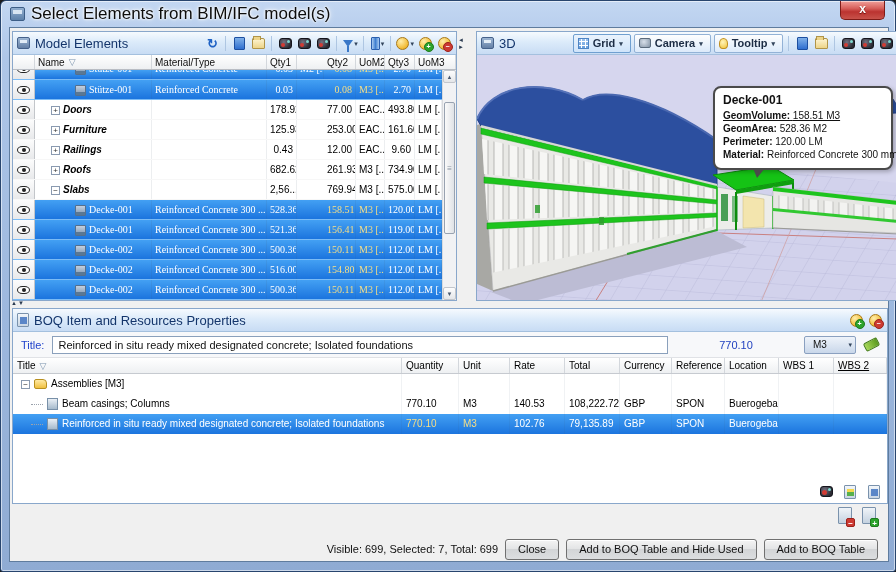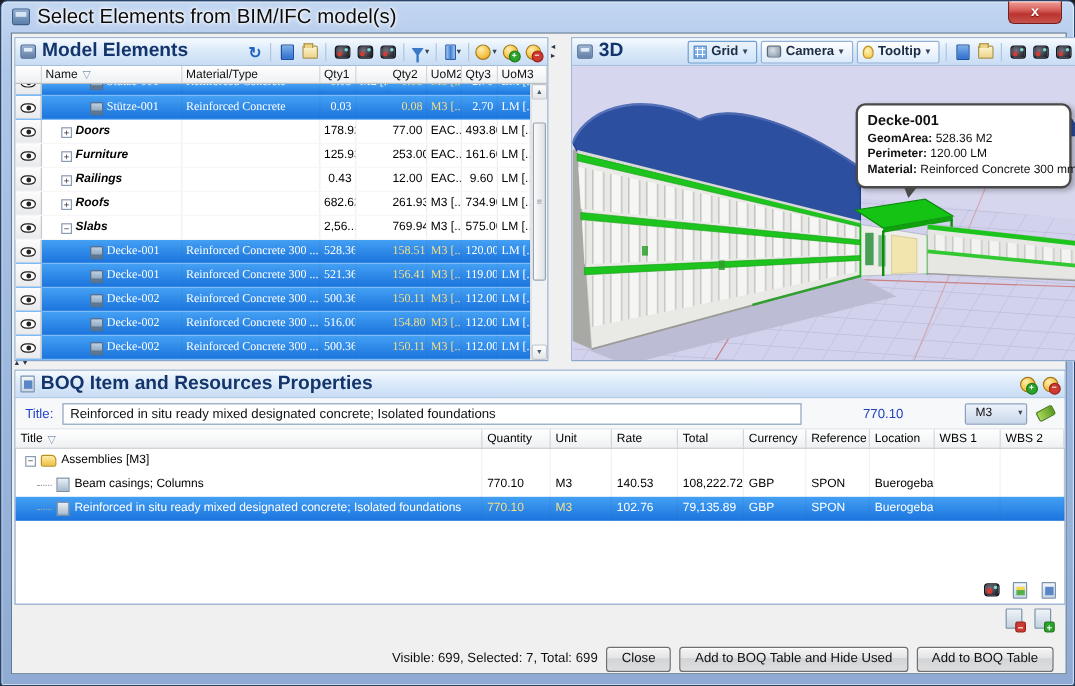--- a/index.html
+++ b/index.html
@@ -22,21 +22,21 @@
     color:#fff; font-weight:bold; font-size:12px; line-height:16px; text-align:center;
     text-shadow:0 1px 1px #6e0f0c; box-shadow:inset 0 1px 0 rgba(255,255,255,.5); cursor:pointer; }
 
   .client { position:absolute; left:8px; top:26px; width:880px; height:535px;
     background:#f0f0f0; border:1px solid #5f7c9e; }
 
   
   .panel { position:absolute; background:#fff; border:1px solid #89a7cb; }
   .phead { height:23px; background:linear-gradient(#f6fafe,#dcebfa 45%,#c8dcf4);
     border-bottom:1px solid #a4c0de; display:flex; align-items:center; gap:5px; padding:0 4px; }
-  .ptitle { font-weight:bold; font-size:16px; color:#14356b; white-space:nowrap;text-align:center; }
+  .ptitle { font-weight:normal; font-size:13px; color:#14356b; white-space:nowrap;text-align:center; }
   .bim-logo { width:13px; height:12px; border-radius:2px; flex:none;
     background:linear-gradient(#9db6d4,#647fa5); border:1px solid #45618a; position:relative; }
   .bim-logo::after { content:""; position:absolute; left:2px; top:2px; width:7px; height:3px; background:#e2ecf6; }
   .toolbar { display:flex; align-items:center; margin-left:auto; gap:3px; }
   .sep { width:1px; height:15px; background:#aec6e2; margin:0 2px; flex:none; }
   .tbi { display:flex; align-items:center; justify-content:center; gap:1px; min-width:16px; height:17px; cursor:pointer; }
   .caret { font-size:7px; color:#33455c; line-height:1; }
 
   
   .i-refresh { color:#1f62c4; font-size:13px; font-weight:bold; line-height:1; }
@@ -142,21 +142,21 @@
     background:linear-gradient(90deg,#a8d858,#5a9a20); transform:rotate(-28deg); cursor:pointer; }
 
   .bt-head { display:flex; height:16px; background:linear-gradient(#ffffff,#eef0f2); border-bottom:1px solid #c6cad0; font-size:10px; }
   .bt-head .c { border-right:1px solid #d3d7dc; display:flex; align-items:center; gap:4px; padding:0 4px; overflow:hidden; white-space:nowrap; }
   .brow { display:flex; height:20px; font-size:10px; align-items:stretch; }
   .brow .c { line-height:20px; border-right:1px solid rgba(70,90,110,.08); padding:0 4px; overflow:hidden; white-space:nowrap; flex:none; }
   .brow.sel { background:linear-gradient(#43a0f3,#1b74de); color:#fff; }
   .brow.sel .hl { color:#f6df87; }
   .bc-title { flex:1 1 auto !important; display:flex; align-items:center; gap:4px; }
   .bc-q { width:57px; } .bc-unit { width:51px; } .bc-rate { width:55px; } .bc-total { width:55px; }
-  .bc-cur { width:52px; } .bc-ref { width:53px; } .bc-loc { width:54px; } .bc-w1 { width:55px; } .bc-w2 { width:53px; }
+  .bc-cur { width:52px; } .bc-ref { width:53px; } .bc-loc { width:54px; } .bc-w1 { width:55px; } .bc-w2 { width:53px;text-decoration:underline; }
   .tree-dash { width:12px; border-top:1px dotted #9aa2ac; flex:none; margin-left:14px; }
   .i-assembly { width:13px; height:10px; flex:none; border:1px solid #b89020; border-radius:2px 4px 2px 2px;
     background:linear-gradient(#ffeaa4,#f0c040); }
   .i-res { width:11px; height:12px; flex:none; border:1px solid #7890a8; background:linear-gradient(#e9eff5,#a6bacc); }
   .boq-icons { position:absolute; right:5px; bottom:3px; display:flex; gap:8px; align-items:center; }
   .i-cam.minusbadge::after { background:#d23c34; width:5px; height:5px; border-radius:50%; }
   .i-doc2 { width:12px; height:14px; border:1px solid #7a92ac; border-radius:1px; position:relative;
     background:linear-gradient(#f2f6fa,#c9d6e4); }
   .i-doc2.bars::after { content:""; position:absolute; left:2px; top:3px; width:7px; height:7px;
     background:linear-gradient(#f6d84c 0 3px,#58b04c 3px 7px); }
@@ -565,20 +565,21 @@
           <polygon points="296,132 421,146 421,178 296,173" fill="#e6e6e3" stroke="#b2b2ae" stroke-width="0.5"></polygon>
           <polygon points="298,140 421,154 421,166 298,154" fill="url(#win)" opacity="0.75"></polygon>
           <polygon points="296,132 421,146 421,150 296,136" fill="#1dc41d"></polygon>
           <polygon points="296,153 421,165 421,168 296,156" fill="#1dc41d" opacity="0.9"></polygon>
           <path d="M296 173 L421 179" stroke="#9a9a96" stroke-width="1"></path>
           <polygon points="374,49 416,44 421,52 421,58 380,60" fill="#2c4f9f" stroke="#1d3c85" stroke-width="0.8"></polygon>
         </svg>
 
         <div class="tooltip">
           <div class="tt-title">Decke-001</div>
+          <div class="tt-line u"><b>GeomVolume:</b> <span>158.51 M3</span></div>
           <div class="tt-line"><b>GeomArea:</b> <span>528.36 M2</span></div>
           <div class="tt-line"><b>Perimeter:</b> <span>120.00 LM</span></div>
           <div class="tt-line"><b>Material:</b> <span>Reinforced Concrete 300 mm</span></div>
         </div>
       </div>
     </div>
 
     <div class="panel" style="left:2px; top:280px; width:876px; height:196px;">
       <div class="phead">
         <span class="i-doc2 blue"></span>

